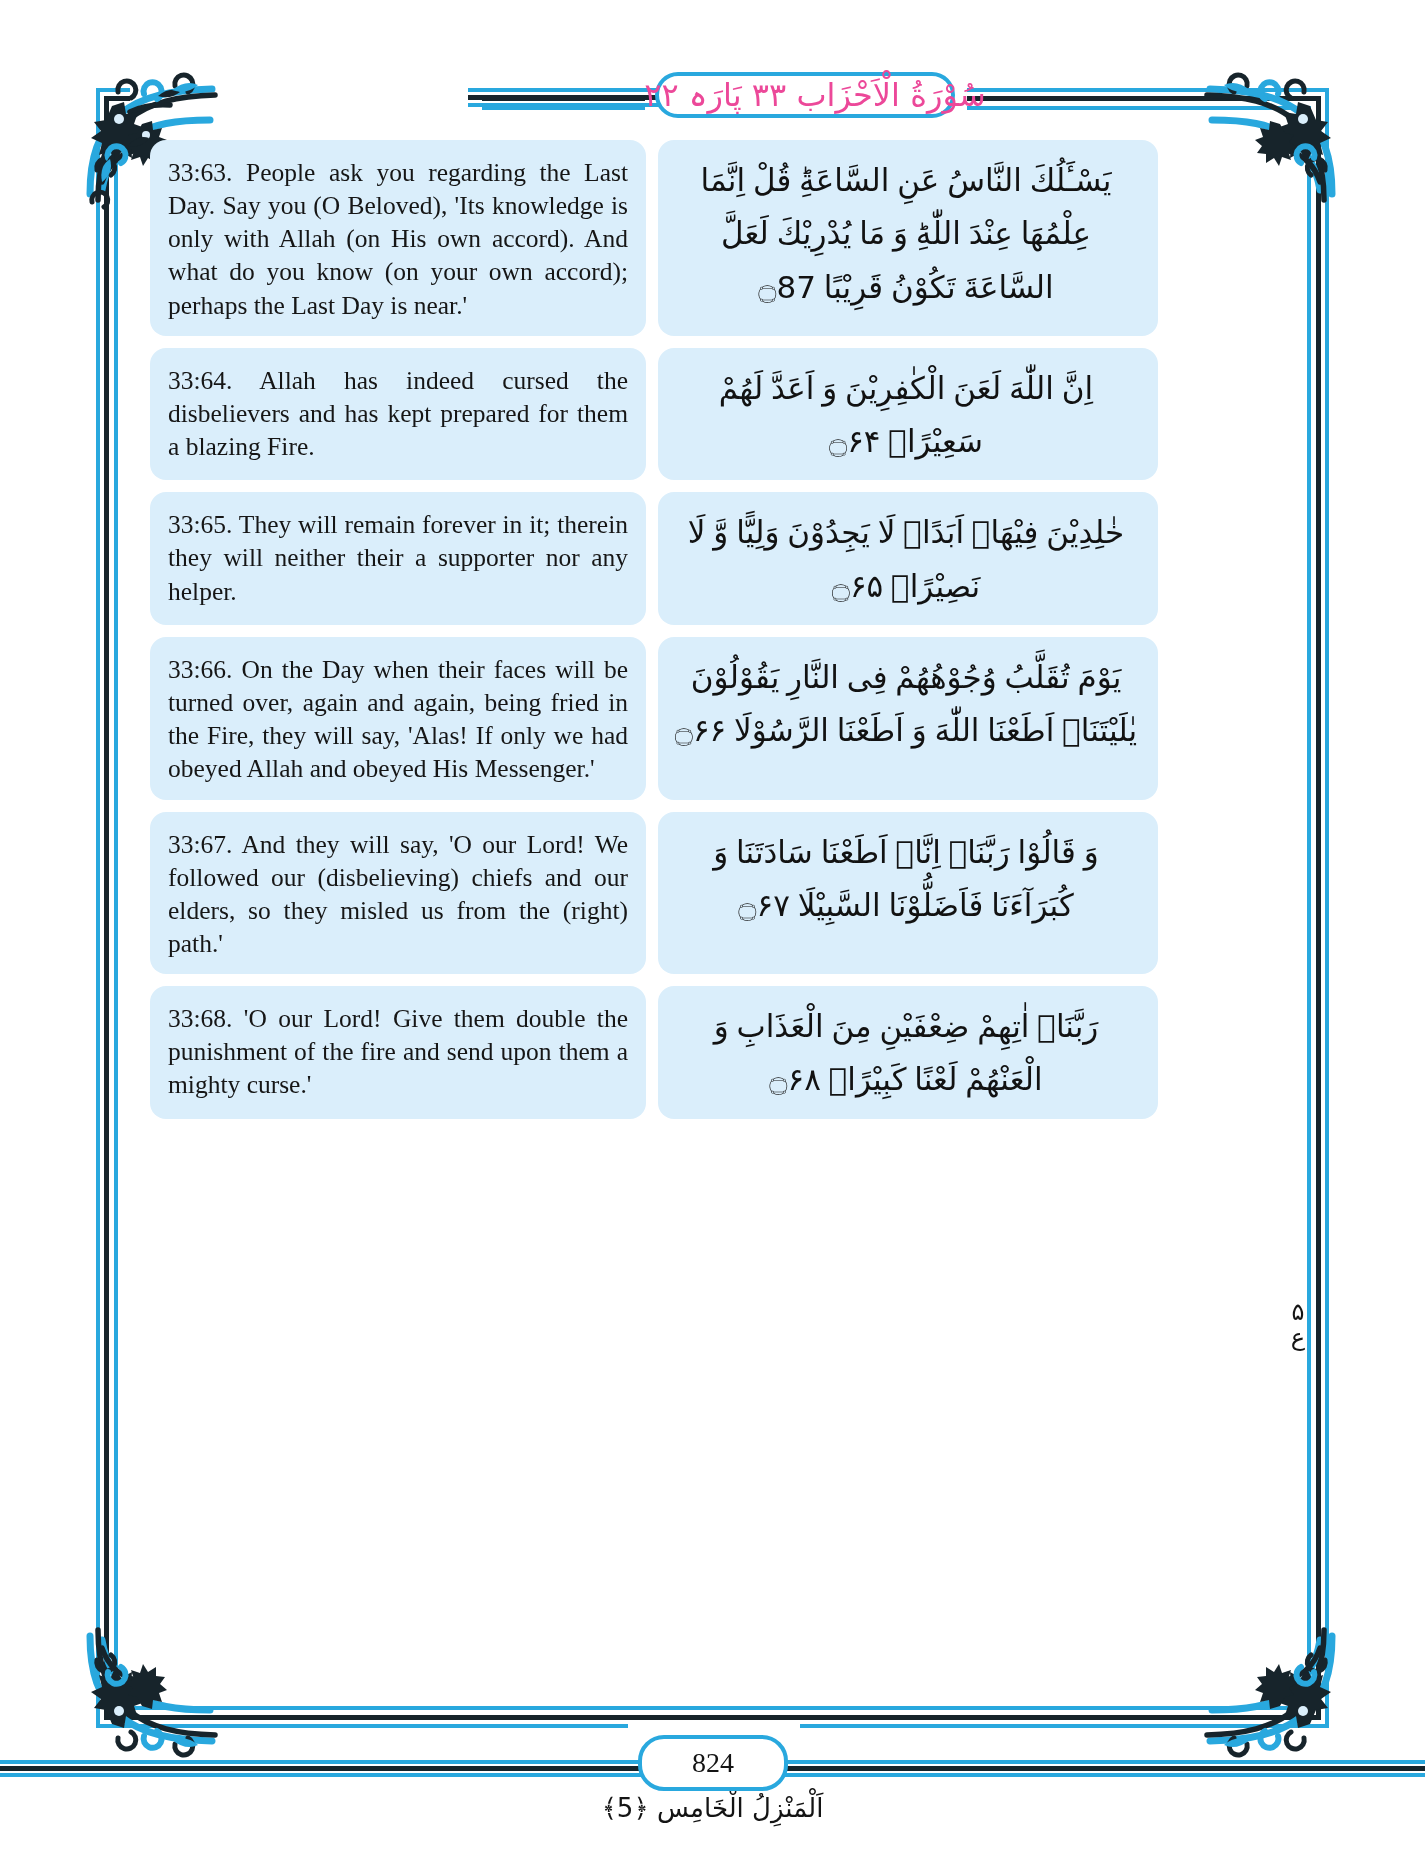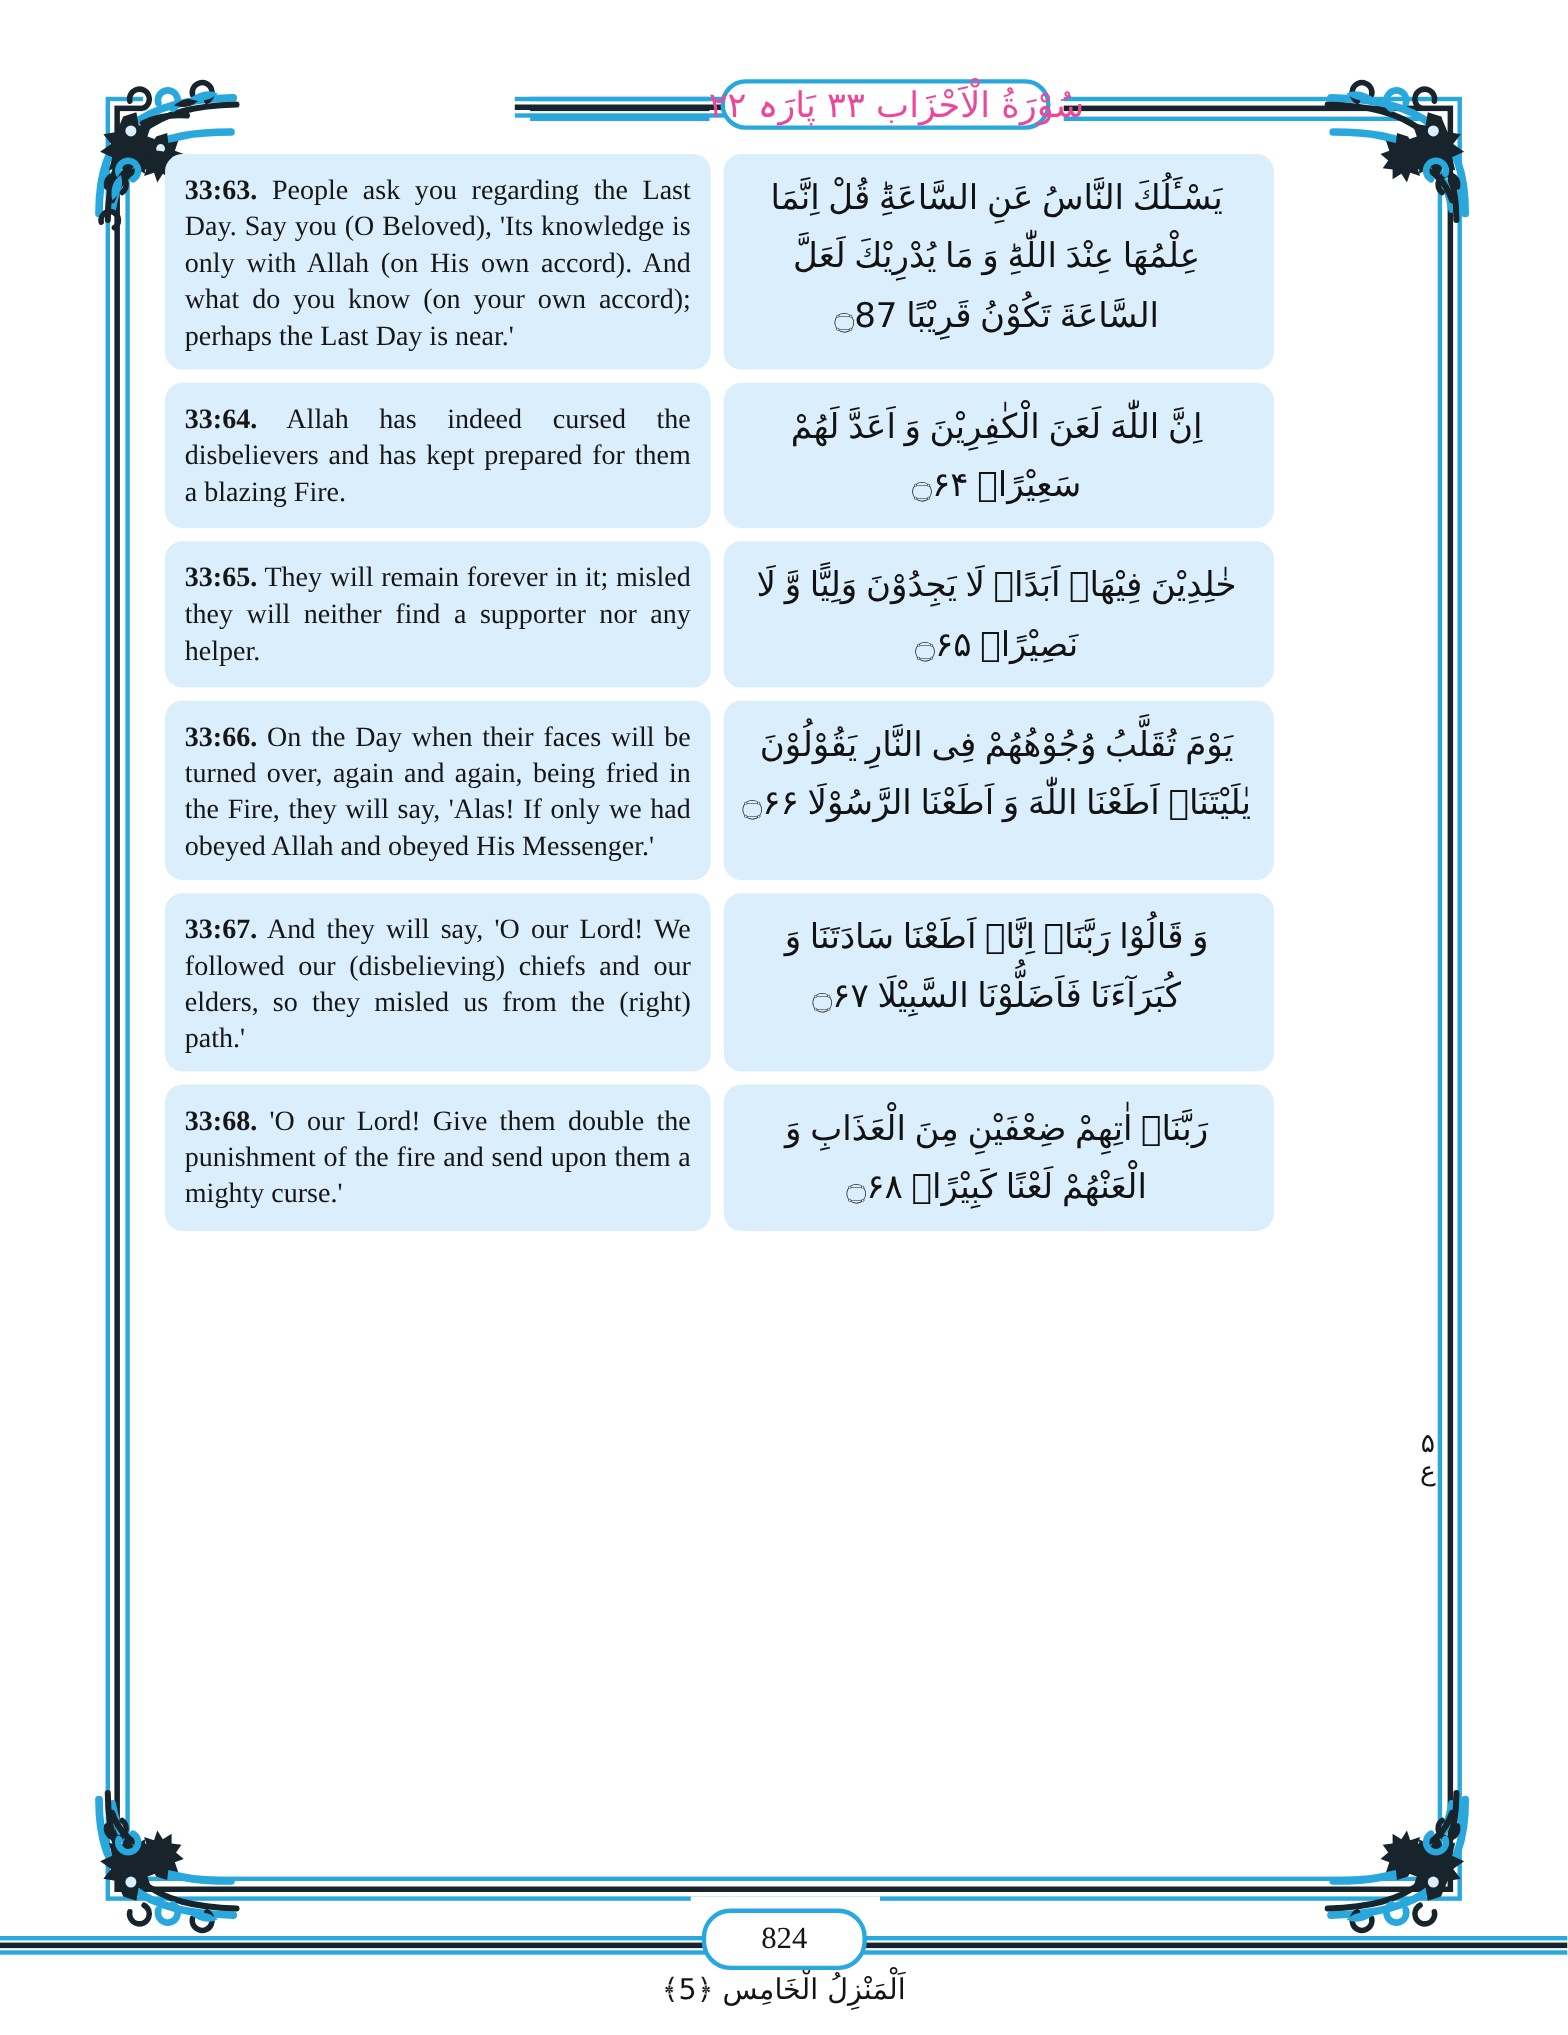--- a/index.html
+++ b/index.html
@@ -119,21 +119,21 @@
     width:496px;
     padding:16px 18px 14px 18px;
     font-family:"Liberation Serif", serif;
     font-size:25.5px;
     line-height:1.30;
     color:#161616;
     text-align:justify;
     text-justify:inter-word;
     hyphens:none;
   }
-  .cell.trans .vnum{font-weight:bold;}
+  .cell.trans .vnum{font-weight:normal;}
   .cell.arab{
     width:500px;
     padding:14px 20px 12px 16px;
     direction:rtl;
     text-align:center;
     font-family:"DejaVu Sans", sans-serif;
     font-size:31px;
     line-height:1.72;
     color:#121212;
     word-spacing:-2px;
@@ -361,21 +361,21 @@
       <div class="cell trans">
         <span class="vnum">33:64.</span>
         <span>Allah has indeed cursed the disbelievers and has kept prepared for them a blazing Fire.</span>
       </div>
       <div class="cell arab">اِنَّ اللّٰهَ لَعَنَ الْكٰفِرِیْنَ وَ اَعَدَّ لَهُمْ سَعِیْرًاۙ ۝۶۴</div>
     </div>
 
     <div class="verse-row">
       <div class="cell trans">
         <span class="vnum">33:65.</span>
-        <span>They will remain forever in it; misled they will neither find a supporter nor any helper.</span>
+        <span>They will remain forever in it; therein they will neither their a supporter nor any helper.</span>
       </div>
       <div class="cell arab">خٰلِدِیْنَ فِیْهَاۤ اَبَدًاۚ لَا یَجِدُوْنَ وَلِیًّا وَّ لَا نَصِیْرًاۚ ۝۶۵</div>
     </div>
 
     <div class="verse-row">
       <div class="cell trans">
         <span class="vnum">33:66.</span>
         <span>On the Day when their faces will be turned over, again and again, being fried in the Fire, they will say, 'Alas! If only we had obeyed Allah and obeyed His Messenger.'</span>
       </div>
       <div class="cell arab">یَوْمَ تُقَلَّبُ وُجُوْهُهُمْ فِی النَّارِ یَقُوْلُوْنَ یٰلَیْتَنَاۤ اَطَعْنَا اللّٰهَ وَ اَطَعْنَا الرَّسُوْلَا ۝۶۶</div>

